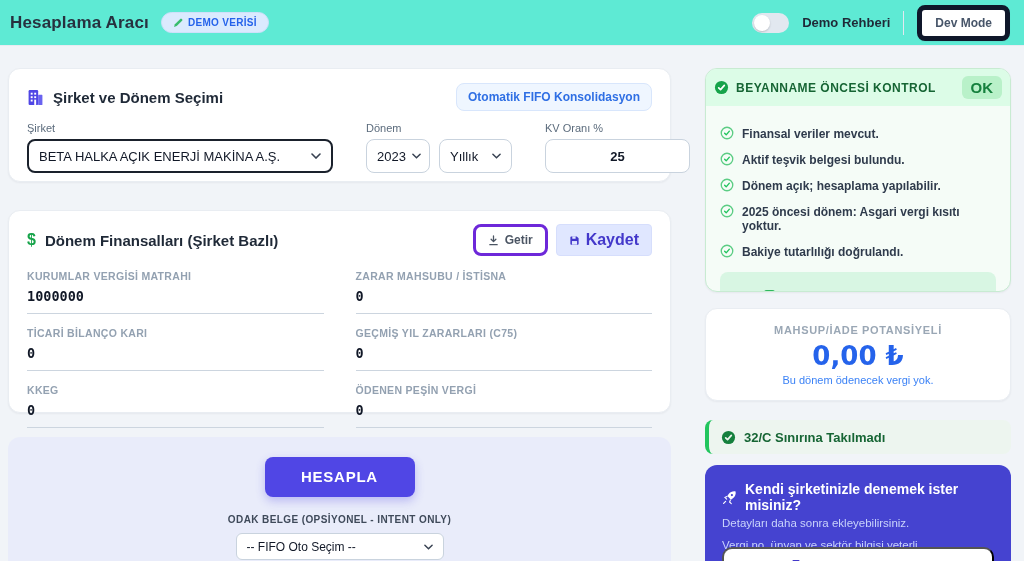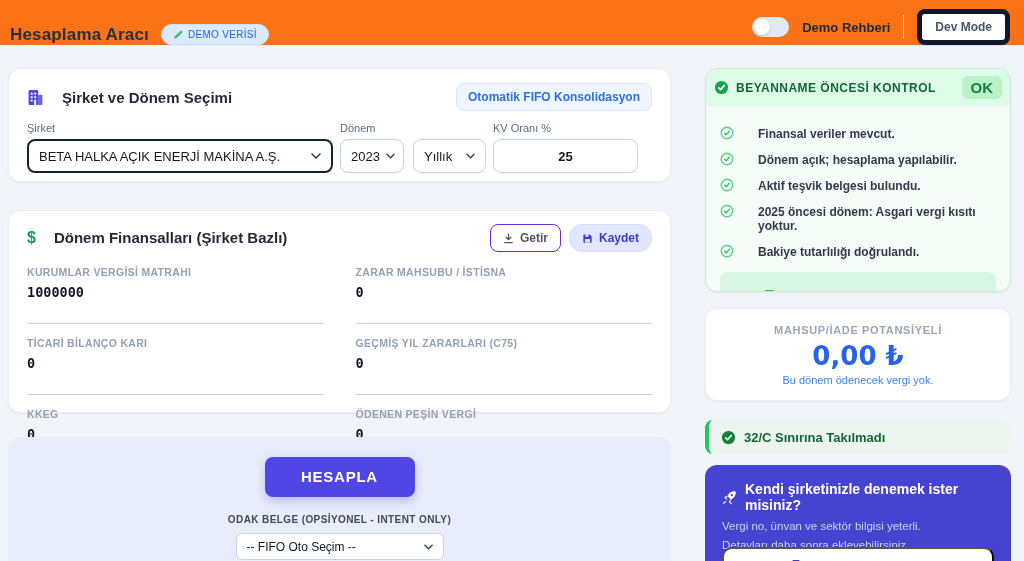--- a/index.html
+++ b/index.html
@@ -1,83 +1,83 @@
 <!DOCTYPE html>
 <html lang="tr"><head>
 <meta charset="utf-8">
 <style>
   html,body{margin:0;padding:0;}
   body{font-family:"Liberation Sans",sans-serif;background:#f1f4f8;}
   #app{position:relative;width:1024px;height:561px;overflow:hidden;background:#f1f4f8;}
 
   
-  .topbar{position:absolute;left:0;top:0;width:1024px;height:46px;background:#f97316;
-    border-bottom:1px solid #e8ebf1;box-sizing:border-box;display:flex;align-items:flex-end;
+  .topbar{position:absolute;left:0;top:0;width:1024px;height:46px;background:#5eead4;
+    border-bottom:1px solid #e8ebf1;box-sizing:border-box;display:flex;align-items:center;
     justify-content:space-between;padding:0 14px 0 10px;}
   .brand{display:flex;align-items:center;gap:12px;}
   .app-title{font-size:17px;font-weight:700;color:#27313f;letter-spacing:.01em;}
   .demo-badge{display:flex;align-items:center;gap:5px;background:#dbeafe;border:1px solid #cfe0fb;
-    color:#2563eb;font-size:10px;font-weight:400;letter-spacing:.03em;padding:4px 11px;border-radius:999px;}
+    color:#2563eb;font-size:10px;font-weight:700;letter-spacing:.03em;padding:4px 11px;border-radius:999px;}
   .top-right{display:flex;align-items:center;gap:13px;}
   .toggle{width:37px;height:20px;background:#e2e8f0;border-radius:999px;position:relative;cursor:pointer;}
   .toggle .knob{position:absolute;left:2px;top:2px;width:16px;height:16px;background:#fff;border-radius:50%;
     box-shadow:0 1px 2px rgba(0,0,0,.18);}
   .toggle-label{font-size:13px;font-weight:700;color:#1f2937;}
   .vdivider{width:1px;height:24px;background:#e2e8f0;}
   .devmode-btn{background:#fff;border:5px solid #0f172a;border-radius:8px;padding:6px 13px;
     font-size:12px;font-weight:600;color:#475569;box-shadow:0 1px 1px rgba(16,24,40,.04);}
 
   
   .card{position:absolute;background:#fff;border:1px solid #e9edf2;border-radius:12px;
     box-shadow:0 1px 2px rgba(16,24,40,.05);box-sizing:border-box;}
-  .sec-title{display:flex;align-items:flex-start;gap:18px;font-size:15px;font-weight:700;color:#1f2937;}
+  .sec-title{display:flex;align-items:flex-end;gap:9px;font-size:15px;font-weight:700;color:#1f2937;}
 
   
   #card-company{left:8px;top:68px;width:663px;height:114px;padding:14px 18px;}
   .card-head{display:flex;align-items:center;justify-content:space-between;}
   .fifo-btn{background:#eff6ff;border:1px solid #d8e6fc;color:#2f6fe4;font-size:12px;font-weight:600;
     padding:6px 11px;border-radius:8px;}
-  .form-row{display:flex;gap:7px;margin-top:11px;align-items:center;}
+  .form-row{display:flex;gap:33px;margin-top:11px;align-items:center;}
   .fgroup .flabel{display:block;font-size:11px;color:#5b6b7c;margin-bottom:5px;}
   .sel,.inp{height:34px;border:1px solid #c9d3de;border-radius:8px;background:#fff;display:flex;
     align-items:center;padding:0 10px;font-size:13px;color:#111827;box-sizing:border-box;}
   .sel .chev{margin-left:auto;padding-left:6px;display:flex;}
   #company-select{width:306px;border:2px solid #1a212c;}
   #year-select{width:64px;display:inline-flex;margin-right:9px;}
   #freq-select{width:73px;display:inline-flex;}
   #kv-input{width:145px;justify-content:center;font-weight:700;}
 
   
   #card-fin{left:8px;top:210px;width:663px;height:203px;padding:13px 18px;}
   .head-btns{display:flex;gap:8px;}
-  .getir-btn{display:flex;align-items:center;gap:6px;background:#fff;border:1px solid #6d28d9;
+  .getir-btn{display:flex;align-items:center;gap:6px;background:#fff;border:3px solid #6d28d9;
     border-radius:8px;padding:6px 12px;font-size:12px;font-weight:600;color:#4b5563;}
   .kaydet-btn{display:flex;align-items:center;gap:6px;background:#e0e7ff;border:1px solid #d6defc;
-    border-radius:13px;padding:6px 12px;font-size:12px;font-weight:700;color:#4338ca;text-align:right;}
+    border-radius:4px;padding:6px 12px;font-size:16px;font-weight:700;color:#4338ca;text-align:right;}
   .fin-grid{display:grid;grid-template-columns:1fr 1fr;column-gap:32px;row-gap:13px;margin-top:14px;}
   .ffield .flbl{display:block;font-size:10.5px;font-weight:700;color:#93a1b1;letter-spacing:.03em;margin-bottom:6px;}
   .ffield .fval{font-family:"DejaVu Sans Mono",monospace;font-size:13.5px;font-weight:700;color:#111827;
-    padding-bottom:23px;border-bottom:1px solid #ccd5df;}
+    padding-bottom:9px;border-bottom:1px solid #ccd5df;}
 
   
   #calc-panel{position:absolute;left:8px;top:437px;width:663px;height:160px;background:#e9ecfa;
     border-radius:12px;text-align:center;box-sizing:border-box;padding-top:20px;}
   .hesapla-btn{display:inline-block;width:150px;height:40px;line-height:40px;background:#5046e5;color:#fff;
     font-size:15px;font-weight:700;letter-spacing:.05em;border-radius:8px;box-shadow:0 4px 10px rgba(80,70,229,.30);}
   .odak-label{margin-top:17px;font-size:10px;font-weight:700;color:#3f4a5a;letter-spacing:.04em;}
   .odak-select{margin:8px auto 0;width:208px;height:27px;border-radius:6px;font-size:12px;}
 
   
   #precheck-card{left:705px;top:68px;width:306px;height:224px;background:#f5fcf7;border:1px solid #c8ebd2;
     border-radius:12px;overflow:hidden;box-shadow:0 1px 2px rgba(16,24,40,.05);position:absolute;box-sizing:border-box;}
   .pc-header{background:#dcfce7;display:flex;align-items:center;justify-content:space-between;padding:7px 8px;}
   .pc-title{display:flex;align-items:center;gap:7px;font-size:12px;font-weight:700;color:#166534;letter-spacing:.04em;}
   .ok-badge{background:#b9f1c9;color:#15803d;font-size:15px;font-weight:700;padding:3px 9px;border-radius:6px;}
   .pc-body{padding:9px 14px 12px;}
-  .pc-item{display:flex;align-items:flex-start;gap:24px;margin:12px 0;font-size:12px;font-weight:600;color:#2f3b4c;}
+  .pc-item{display:flex;align-items:flex-start;gap:8px;margin:12px 0;font-size:12px;font-weight:600;color:#2f3b4c;}
   .pc-item svg{flex:none;margin-top:-1px;}
   .ready-box{margin-top:13px;background:#d8f6e3;border-radius:8px;height:30px;display:flex;align-items:flex-end;
     justify-content:center;gap:7px;font-size:11.5px;font-weight:700;color:#15803d;letter-spacing:.02em;}
 
   
   #potential-card{left:705px;top:308px;width:306px;height:93px;display:flex;flex-direction:column;
     align-items:center;justify-content:center;text-align:right;}
   .pot-label{font-size:11px;font-weight:700;color:#9aa7b5;letter-spacing:.06em;}
   .pot-amount{font-family:"DejaVu Sans",sans-serif;font-size:26px;font-weight:700;color:#2563eb;margin:5px 0 3px;}
   .pot-caption{font-size:11px;color:#3b82f6;}
@@ -269,28 +269,28 @@
             <circle cx="8" cy="8" r="6.6" fill="none" stroke="#5ccd84" stroke-width="1.5"></circle>
             <path d="M5.3 8.3l1.8 1.8 3.6-4.2" stroke="#22c55e" stroke-width="1.6" fill="none" stroke-linecap="round" stroke-linejoin="round"></path>
           </svg>
         <span>Finansal veriler mevcut.</span>
       </div>
       <div class="pc-item">
         <svg width="14" height="14" viewBox="0 0 16 16">
             <circle cx="8" cy="8" r="6.6" fill="none" stroke="#5ccd84" stroke-width="1.5"></circle>
             <path d="M5.3 8.3l1.8 1.8 3.6-4.2" stroke="#22c55e" stroke-width="1.6" fill="none" stroke-linecap="round" stroke-linejoin="round"></path>
           </svg>
+        <span>Aktif teşvik belgesi bulundu.</span>
+      </div>
+      <div class="pc-item">
+        <svg width="14" height="14" viewBox="0 0 16 16">
+            <circle cx="8" cy="8" r="6.6" fill="none" stroke="#5ccd84" stroke-width="1.5"></circle>
+            <path d="M5.3 8.3l1.8 1.8 3.6-4.2" stroke="#22c55e" stroke-width="1.6" fill="none" stroke-linecap="round" stroke-linejoin="round"></path>
+          </svg>
         <span>Dönem açık; hesaplama yapılabilir.</span>
-      </div>
-      <div class="pc-item">
-        <svg width="14" height="14" viewBox="0 0 16 16">
-            <circle cx="8" cy="8" r="6.6" fill="none" stroke="#5ccd84" stroke-width="1.5"></circle>
-            <path d="M5.3 8.3l1.8 1.8 3.6-4.2" stroke="#22c55e" stroke-width="1.6" fill="none" stroke-linecap="round" stroke-linejoin="round"></path>
-          </svg>
-        <span>Aktif teşvik belgesi bulundu.</span>
       </div>
       <div class="pc-item">
         <svg width="14" height="14" viewBox="0 0 16 16">
             <circle cx="8" cy="8" r="6.6" fill="none" stroke="#5ccd84" stroke-width="1.5"></circle>
             <path d="M5.3 8.3l1.8 1.8 3.6-4.2" stroke="#22c55e" stroke-width="1.6" fill="none" stroke-linecap="round" stroke-linejoin="round"></path>
           </svg>
         <span>2025 öncesi dönem: Asgari vergi kısıtı yoktur.</span>
       </div>
       <div class="pc-item">
         <svg width="14" height="14" viewBox="0 0 16 16">
@@ -333,22 +333,22 @@
       <span style="display:flex;">
         <svg width="15" height="15" viewBox="0 0 15 15">
             <path d="M13.6 1.4c-2.6-.5-5.3.5-6.9 2.7L5.3 6l3.7 3.7 1.9-1.4c2.2-1.6 3.2-4.3 2.7-6.9z" fill="#fff"></path>
             <circle cx="9.9" cy="5.1" r="1.1" fill="#4543d0"></circle>
             <path d="M5 6.6L3 7.4l1.7 1.7M8.4 10l-.8 2 1.7 1.7" stroke="#fff" stroke-width="1.1" fill="none" stroke-linecap="round"></path>
             <path d="M1.6 13.4l2-2" stroke="#fff" stroke-width="1.2" stroke-linecap="round"></path>
           </svg>
       </span>
       <span>Kendi şirketinizle denemek ister misiniz?</span>
     </div>
+    <div class="promo-line" style="margin-top:3px;">Detayları daha sonra ekleyebilirsiniz.</div>
     <div class="promo-line">Vergi no, ünvan ve sektör bilgisi yeterli.</div>
-    <div class="promo-line" style="margin-top:3px;">Detayları daha sonra ekleyebilirsiniz.</div>
     <button class="promo-btn">
       <span style="display:flex;">
         <svg width="12" height="12" viewBox="0 0 12 12">
             <rect x="1.5" y="1" width="7" height="10" rx=".8" fill="#4338ca"></rect>
             <rect x="8.5" y="4" width="2.5" height="7" fill="#4338ca"></rect>
             <rect x="3.2" y="2.8" width="1.4" height="1.4" fill="#fff"></rect>
             <rect x="5.5" y="2.8" width="1.4" height="1.4" fill="#fff"></rect>
             <rect x="3.2" y="5.2" width="1.4" height="1.4" fill="#fff"></rect>
             <rect x="5.5" y="5.2" width="1.4" height="1.4" fill="#fff"></rect>
           </svg>

